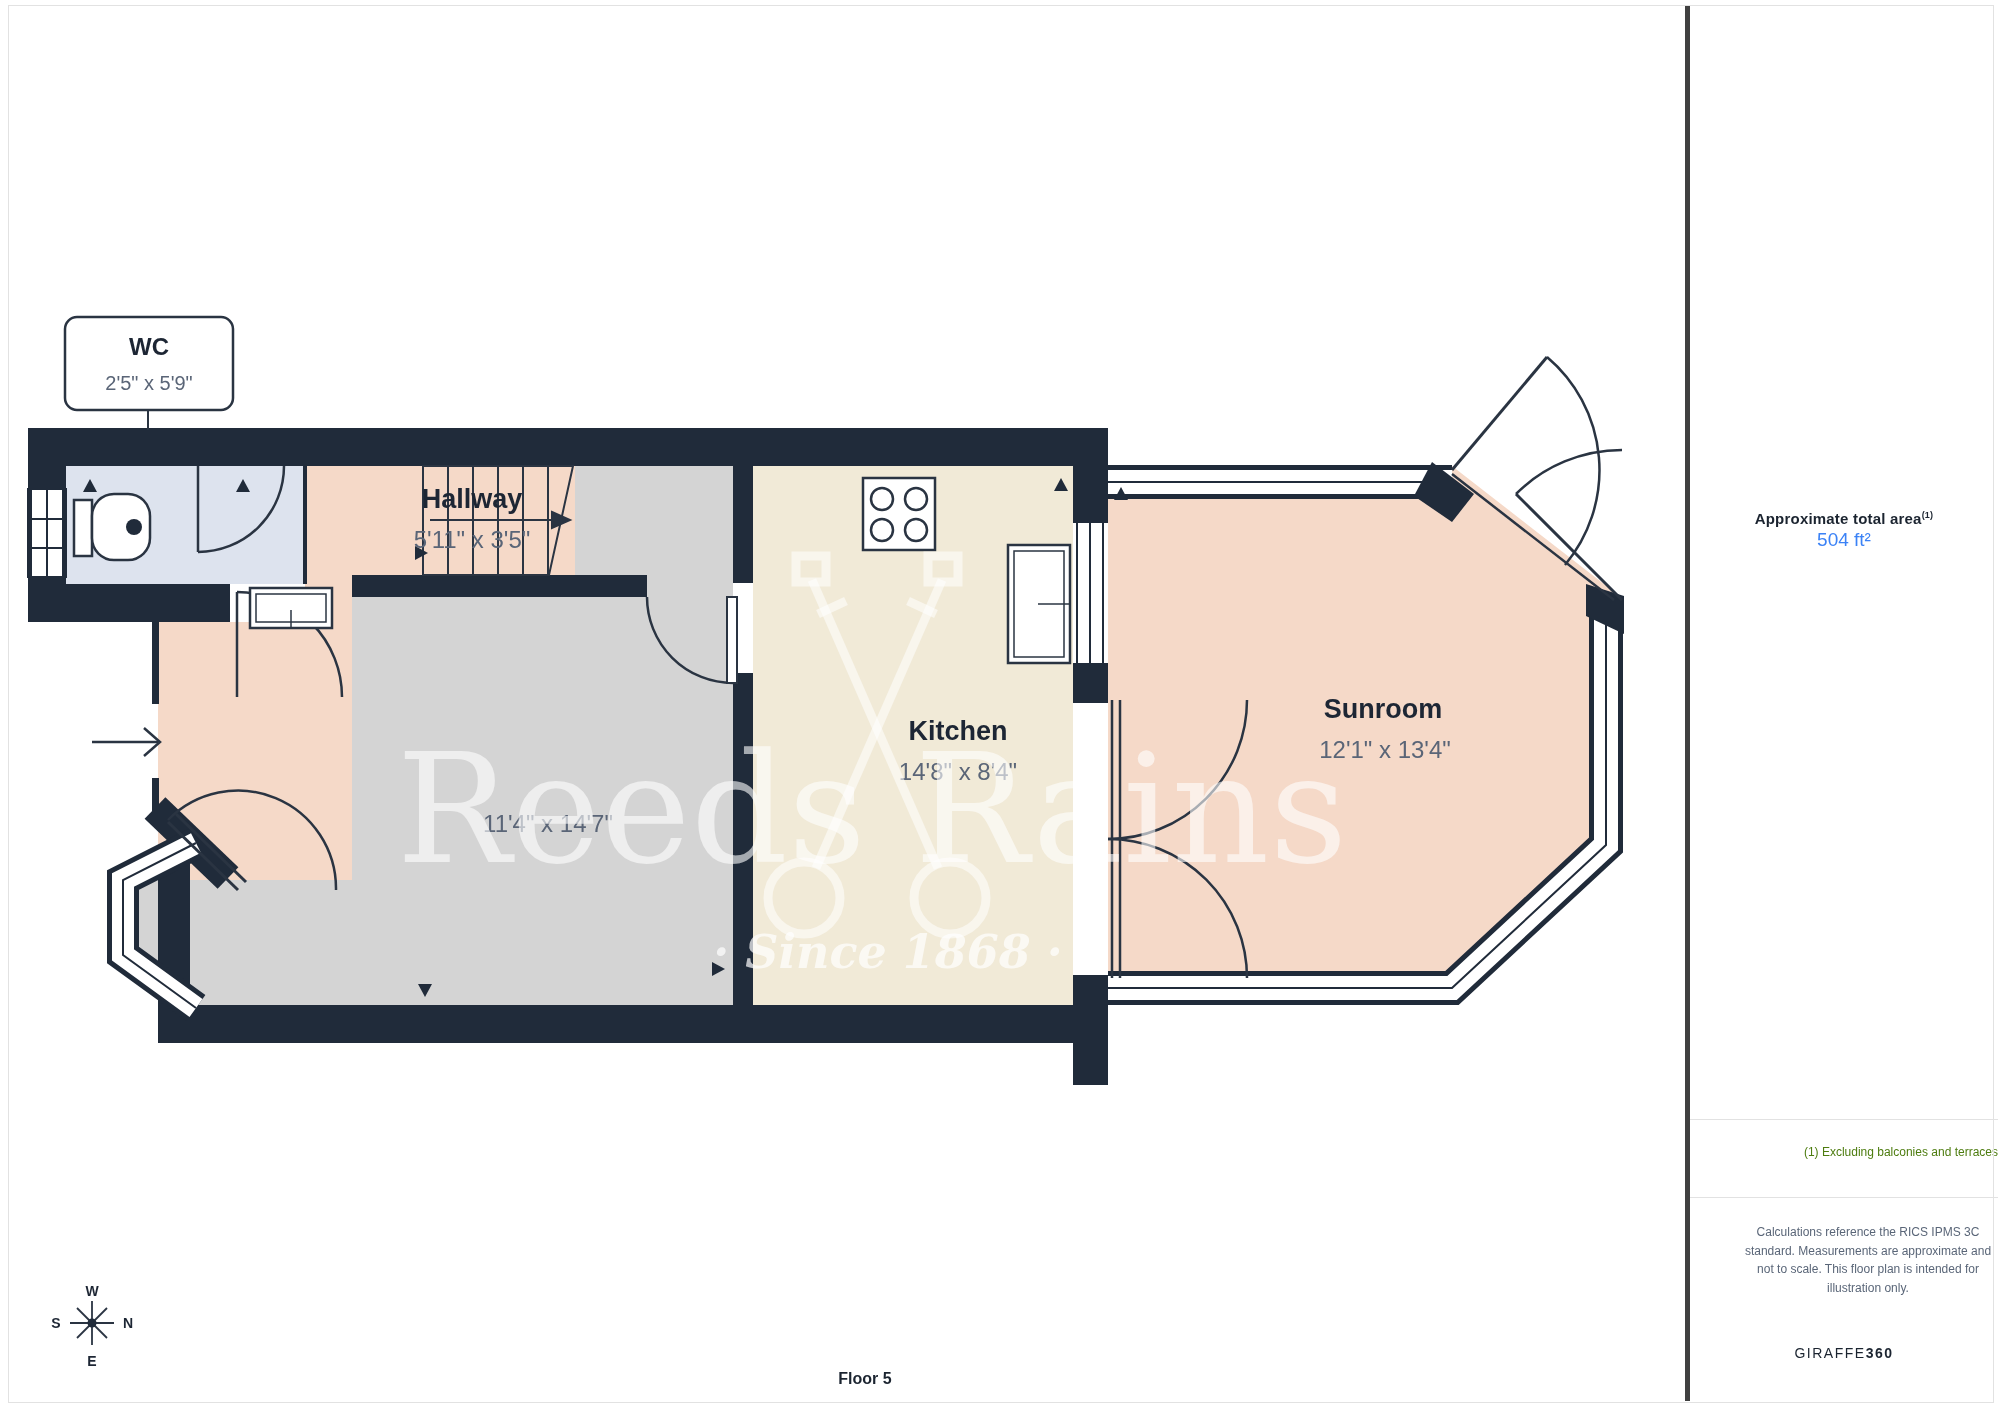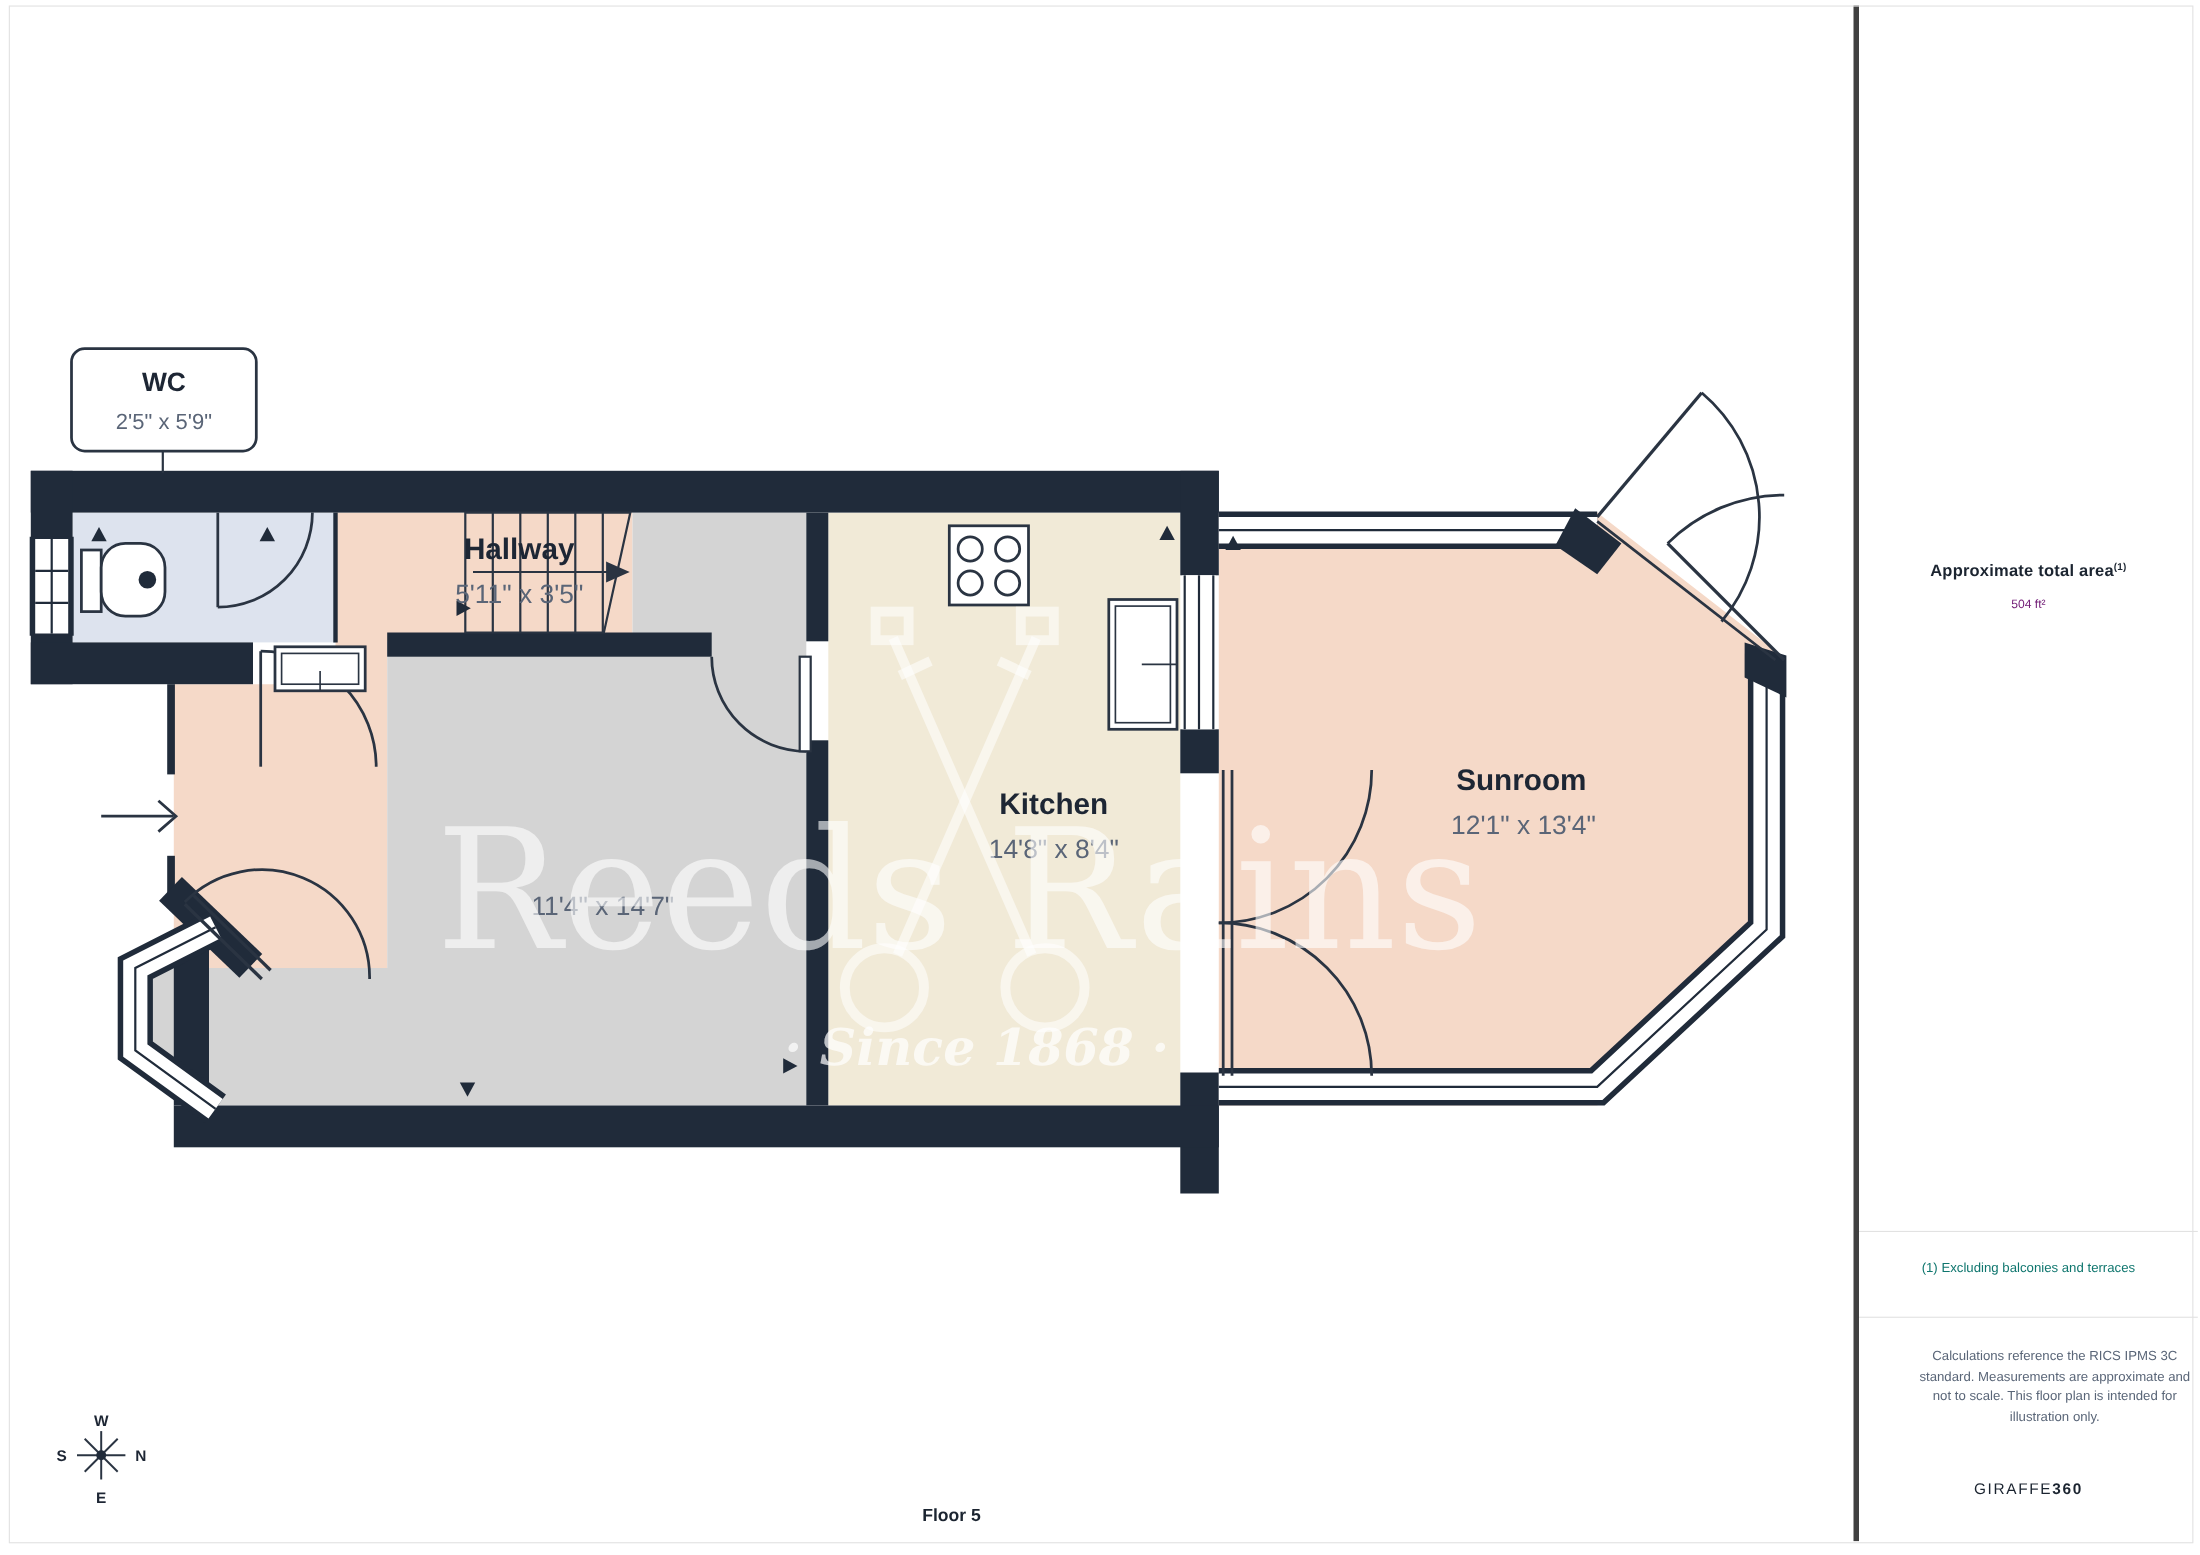--- a/index.html
+++ b/index.html
@@ -8,23 +8,23 @@
   #frame{position:absolute;left:8px;top:5px;width:1984px;height:1396px;
          border:1px solid #e2e2e2;pointer-events:none;}
   #plan-svg{position:absolute;left:0;top:0;}
   
   #sidebar{position:absolute;left:1685px;top:5px;width:308px;height:1396px;
            border-left:5px solid #404040;}
   .sb-divider{position:absolute;left:0;width:100%;height:0;border-top:1px solid #e2e2e2;}
   #area-block{position:absolute;top:505px;left:0;width:100%;text-align:center;}
   #area-title{font-size:15px;font-weight:bold;color:#1b2430;letter-spacing:.2px;}
   #area-title sup{font-size:9px;}
-  #area-value{margin-top:16px;font-size:11px;color:#701a75;}
-  #footnote{position:absolute;top:1140px;left:0;width:100%;text-align:center;
-            font-size:12px;color:#0f766e;}
+  #area-value{margin-top:2px;font-size:19px;color:#3b82f6;}
+  #footnote{position:absolute;top:1140px;left:0;width:100%;text-align:right;
+            font-size:12px;color:#4d7c0f;}
   #disclaimer{position:absolute;top:1218px;left:24px;width:260px;text-align:center;
               font-size:12px;line-height:1.55;color:#5a6678;margin-left:24px;}
   #giraffe{position:absolute;top:1340px;left:0;width:100%;text-align:center;
            font-size:14px;color:#1b2430;letter-spacing:1.5px;}
   #giraffe .bold{font-weight:bold;}
   
   #floor-label{position:absolute;left:770px;top:1370px;width:190px;text-align:center;
                font-size:16px;font-weight:bold;color:#1b2430;}
   
   text{font-family:"Liberation Sans",sans-serif;}

